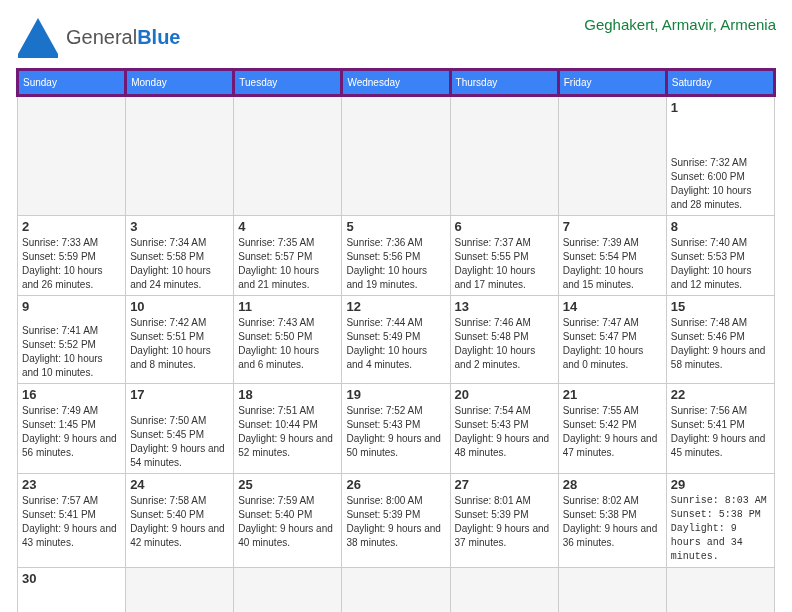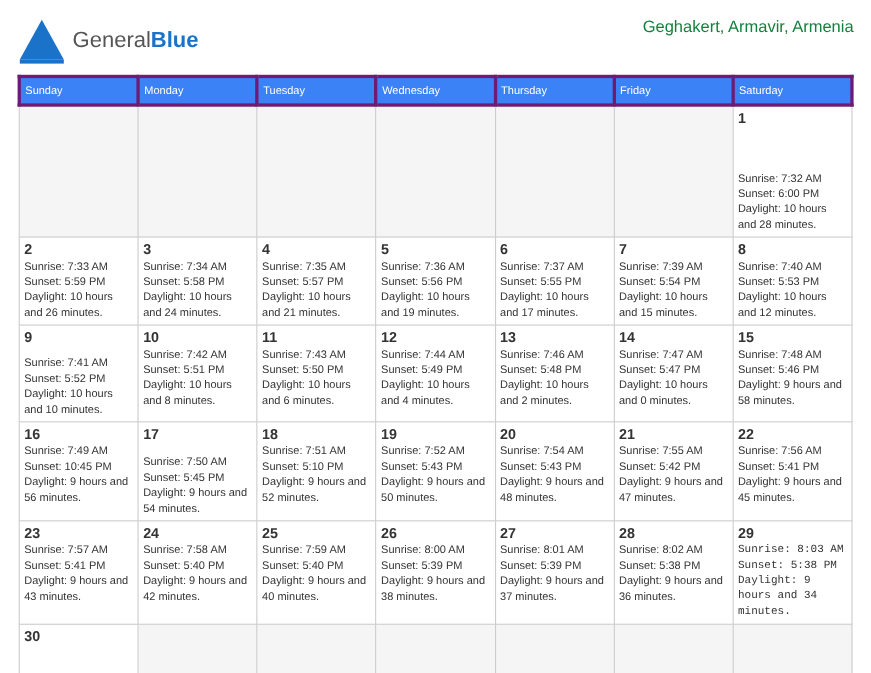--- a/index.html
+++ b/index.html
@@ -204,33 +204,33 @@
           <div class="day-number">15</div>
           <div class="day-info" style="white-space: pre-line;">Sunrise: 7:48 AM
 Sunset: 5:46 PM
 Daylight: 9 hours and 58 minutes.</div>
         </td>
       </tr>
       <tr>
         <td>
           <div class="day-number">16</div>
           <div class="day-info" style="white-space: pre-line;">Sunrise: 7:49 AM
-Sunset: 10:45 PM
+Sunset: 1:45 PM
 Daylight: 9 hours and 56 minutes.</div>
         </td>
         <td>
           <div class="day-number">17</div>
           <div class="day-info" style="white-space: pre-line; margin-top: 12px;">Sunrise: 7:50 AM
 Sunset: 5:45 PM
 Daylight: 9 hours and 54 minutes.</div>
         </td>
         <td>
           <div class="day-number">18</div>
           <div class="day-info" style="white-space: pre-line;">Sunrise: 7:51 AM
-Sunset: 5:10 PM
+Sunset: 10:44 PM
 Daylight: 9 hours and 52 minutes.</div>
         </td>
         <td>
           <div class="day-number">19</div>
           <div class="day-info" style="white-space: pre-line;">Sunrise: 7:52 AM
 Sunset: 5:43 PM
 Daylight: 9 hours and 50 minutes.</div>
         </td>
         <td>
           <div class="day-number">20</div>

